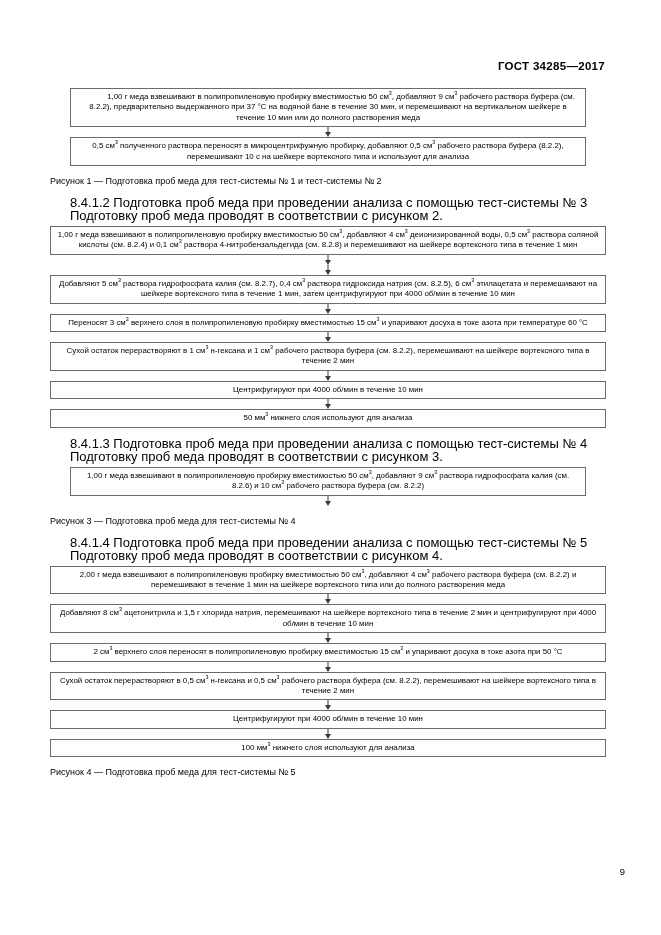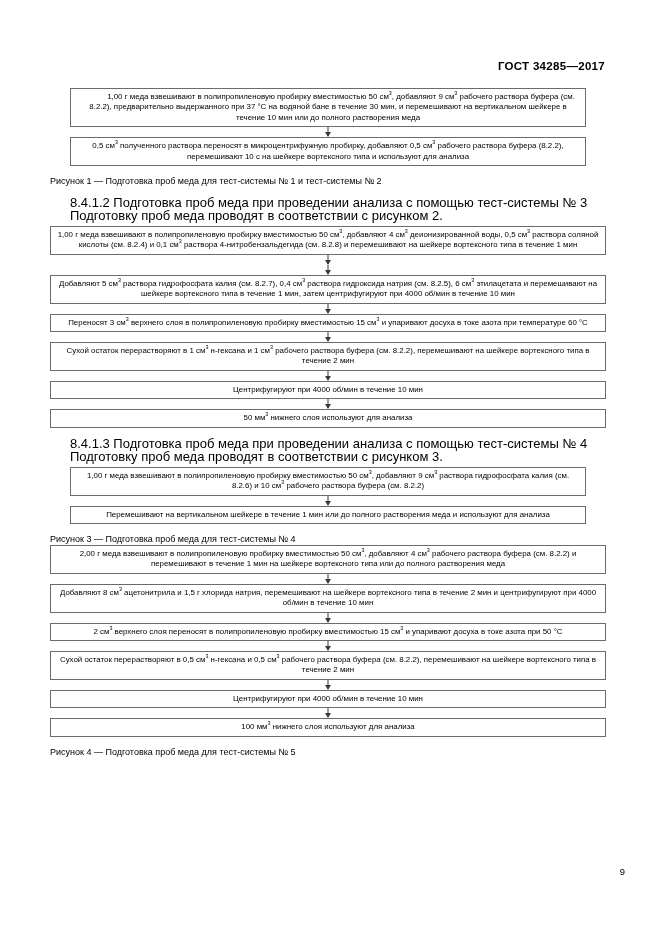--- a/index.html
+++ b/index.html
@@ -172,26 +172,27 @@
     <div class="section-block">
       <p class="section-head">8.4.1.3 Подготовка проб меда при проведении анализа с помощью тест-системы № 4</p>
       <p class="section-head">Подготовку проб меда проводят в соответствии с рисунком 3.</p>
     </div>
 
     <div class="flow flow-inset">
       <div class="flow-box">
         <span class="fb-text">1,00 г меда взвешивают в полипропиленовую пробирку вместимостью 50 см<sup>3</sup>, добавляют 9 см<sup>3</sup> раствора гидрофосфата калия (см. 8.2.6) и 10 см<sup>3</sup> рабочего раствора буфера (см. 8.2.2)</span>
       </div>
       <div class="arrow"></div>
-      <div class="flow-box">
-        <span class="fb-text">Перемешивают на вертикальном шейкере в течение 1 мин или до полного растворения меда и используют для анализа</span>
-      </div>
     </div>
     <p class="fig-caption">Рисунок 3 — Подготовка проб меда для тест-системы № 4</p>
 
+    <div class="section-block">
+      <p class="section-head">8.4.1.4 Подготовка проб меда при проведении анализа с помощью тест-системы № 5</p>
+      <p class="section-head">Подготовку проб меда проводят в соответствии с рисунком 4.</p>
+    </div>
 
     <div class="flow">
       <div class="flow-box">
         <span class="fb-text">2,00 г меда взвешивают в полипропиленовую пробирку вместимостью 50 см<sup>3</sup>, добавляют 4 см<sup>3</sup> рабочего раствора буфера (см. 8.2.2) и перемешивают в течение 1 мин на шейкере вортексного типа или до полного растворения меда</span>
       </div>
       <div class="arrow"></div>
       <div class="flow-box">
         <span class="fb-text">Добавляют 8 см<sup>3</sup> ацетонитрила и 1,5 г хлорида натрия, перемешивают на шейкере вортексного типа в течение 2 мин и центрифугируют при 4000 об/мин в течение 10 мин</span>
       </div>
       <div class="arrow"></div>

